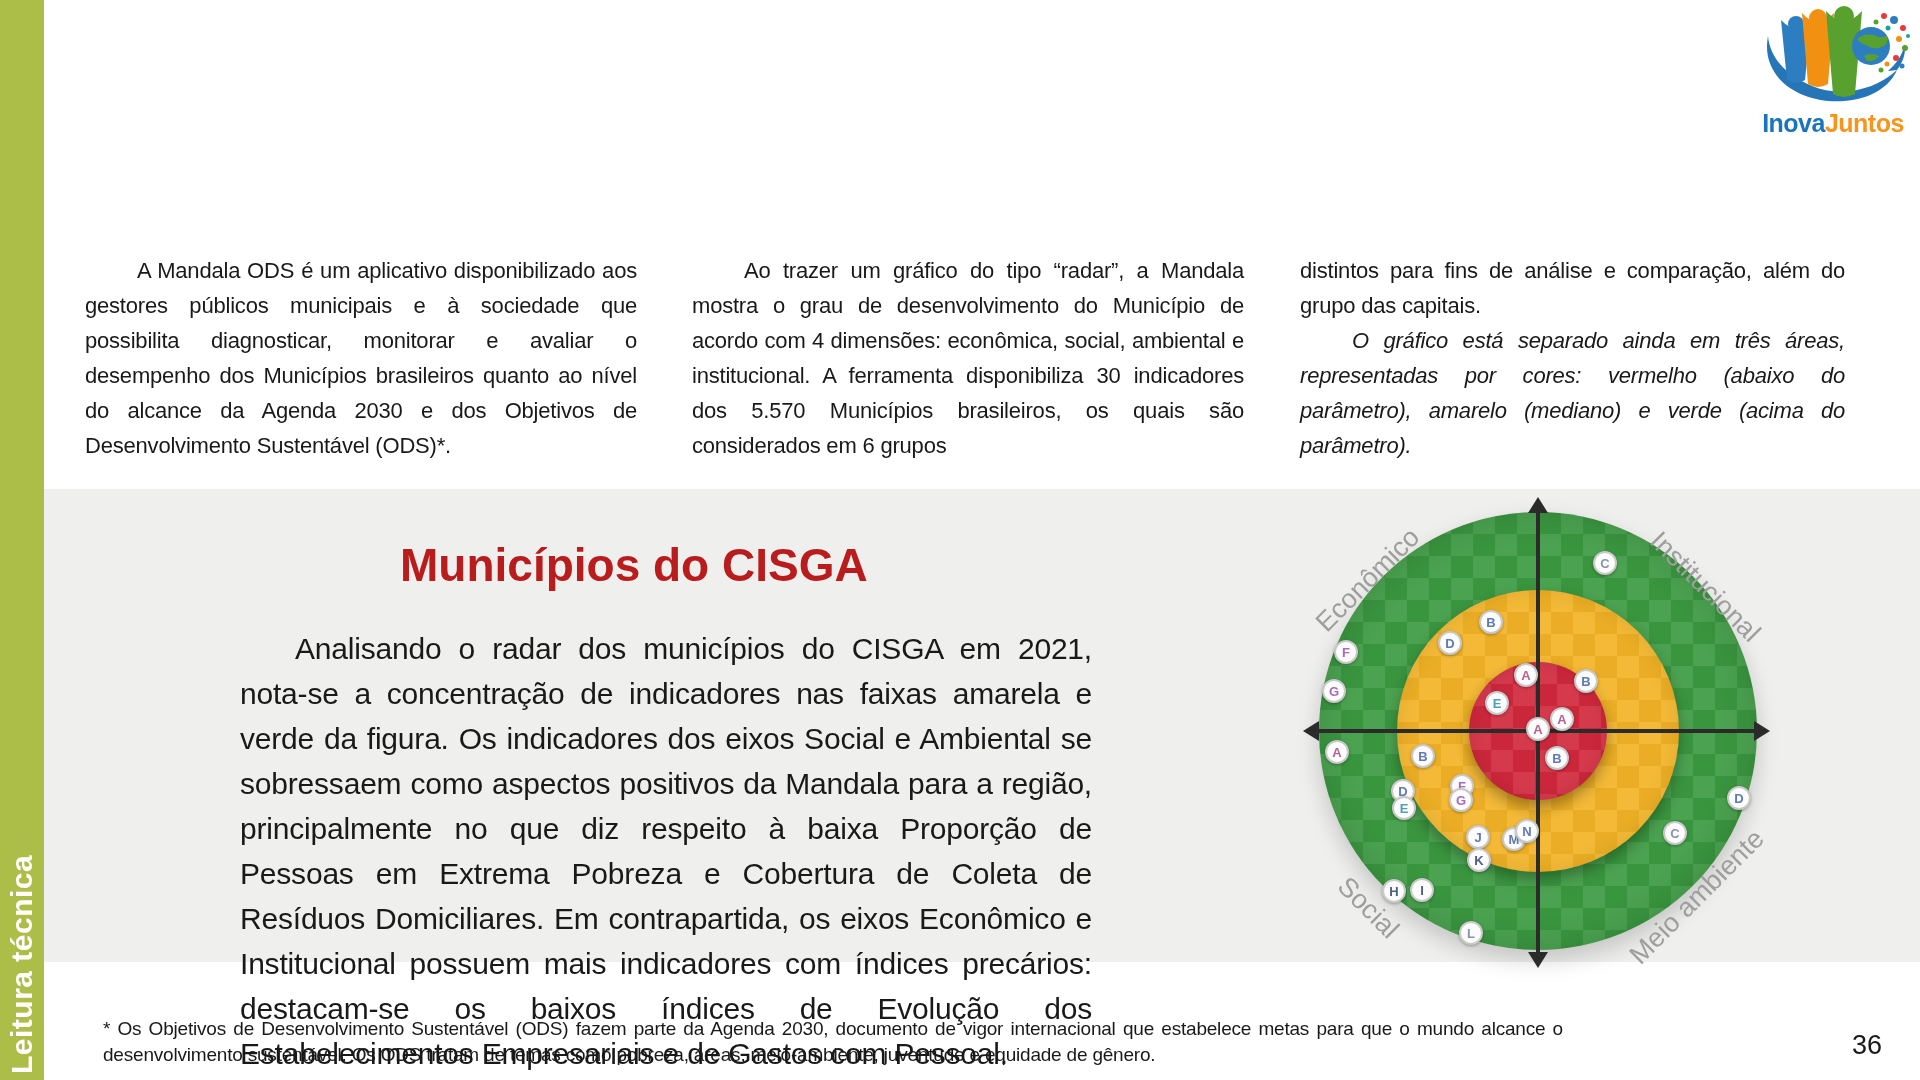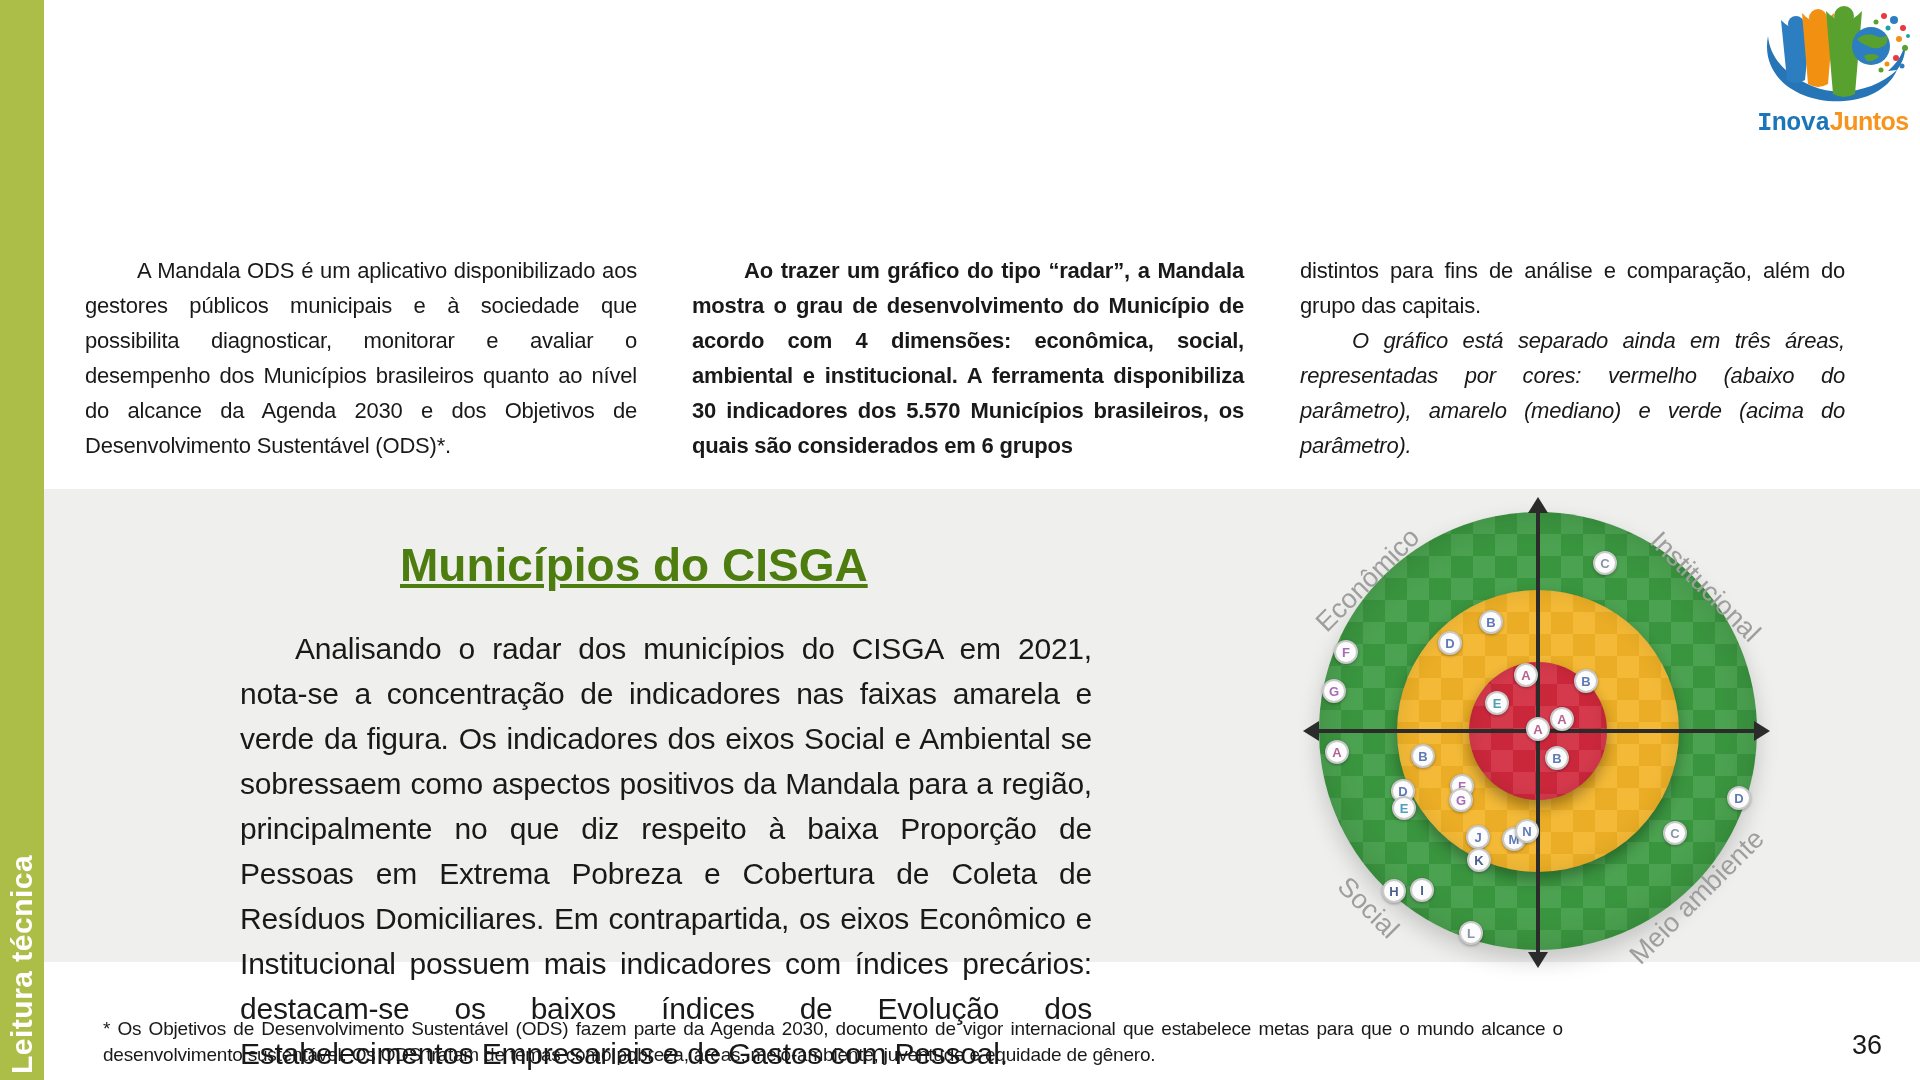--- a/index.html
+++ b/index.html
@@ -12,21 +12,21 @@
   .sidebar-label{position:absolute;left:0;bottom:6px;width:44px;height:260px;
       writing-mode:vertical-rl;transform:rotate(180deg);
       color:#ffffff;font-weight:700;font-size:30px;letter-spacing:.5px;
       display:flex;align-items:center;justify-content:flex-start;}
 
   
   .col{position:absolute;top:253px;font-size:22px;line-height:35px;text-align:justify;letter-spacing:-.2px;}
   .col p{margin:0;text-indent:52px;}
   .col p + p{margin-top:0;font-style:italic;}
   .col1{left:85px;width:552px;}
-  .col2{left:692px;width:552px;font-weight:bold;}
+  .col2{left:692px;width:552px;}
   .col3{left:1300px;width:545px;}
 
   
   .grayband{position:absolute;left:44px;top:489px;width:1876px;height:473px;background:#efefee;}
 
   
   .title{position:absolute;left:400px;top:538px;margin:0;font-size:46px;font-weight:700;color:#a3c156;letter-spacing:0;}
   .body-par{position:absolute;left:240px;top:626px;width:852px;margin:0;
       font-size:30px;line-height:45px;text-align:justify;text-indent:55px;letter-spacing:-.2px;}
 
@@ -60,21 +60,21 @@
 
   .qlabel{position:absolute;font-size:27px;color:#9e9e9e;white-space:nowrap;}
   .marker{position:absolute;width:24px;height:24px;border-radius:50%;background:#fcfcfc;
       border:2px solid #c9c9c9;box-sizing:border-box;box-shadow:0 1px 3px rgba(0,0,0,.3);
       display:flex;align-items:center;justify-content:center;
       font-size:13px;font-weight:700;}
 
   
   .logo{position:absolute;left:1756px;top:6px;width:154px;height:132px;text-align:center;}
   .logo-text{position:absolute;left:0;bottom:0;width:100%;font-size:25px;font-weight:700;letter-spacing:-.5px;}
-  .logo-inova{color:#1b75bb;font-family:Liberation Mono, monospace;}
+  .logo-inova{color:#1b75bb;}
   .logo-juntos{color:#f7941d;}
 </style>
 </head>
 <body>
 
 <div class="page">
 
   <div class="sidebar" style="background-color: rgb(173, 190, 72);">
     <div class="sidebar-label">Leitura técnica</div>
   </div>
@@ -126,21 +126,21 @@
   <div class="col col2">
     <p>Ao trazer um gráfico do tipo “radar”, a Mandala mostra o grau de desenvolvimento do Município de acordo com 4 dimensões: econômica, social, ambiental e institucional. A ferramenta disponibiliza 30 indicadores dos 5.570 Municípios brasileiros, os quais são considerados em 6 grupos</p>
   </div>
   <div class="col col3">
     <p style="text-indent:0;">distintos para fins de análise e comparação, além do grupo das capitais.</p>
     <p>O gráfico está separado ainda em três áreas, representadas por cores: vermelho (abaixo do parâmetro), amarelo (mediano) e verde (acima do parâmetro).</p>
   </div>
 
   <div class="grayband"></div>
 
-  <h1 class="title" style="color: #4d7c0f; text-decoration: underline;">Municípios do CISGA</h1>
+  <h1 class="title" style="color: #b91c1c;">Municípios do CISGA</h1>
   <p class="body-par">Analisando o radar dos municípios do CISGA em 2021, nota-se a concentração de indicadores nas faixas amarela e verde da figura. Os indicadores dos eixos Social e Ambiental se sobressaem como aspectos positivos da Mandala para a região, principalmente no que diz respeito à baixa Proporção de Pessoas em Extrema Pobreza e Cobertura de Coleta de Resíduos Domiciliares. Em contrapartida, os eixos Econômico e Institucional possuem mais indicadores com índices precários: destacam-se os baixos índices de Evolução dos Estabelecimentos Empresariais e de Gastos com Pessoal.</p>
 
   <div class="mandala">
     <div class="ring ring-green checker" style="background-color: rgb(60, 154, 65);"></div>
     <div class="ring ring-yellow checker" style="background-color: rgb(242, 179, 38);"></div>
     <div class="ring ring-red checker" style="background-color: rgb(209, 40, 61);"></div>
     <div class="axis-h"></div>
     <div class="axis-v"></div>
     <div style="position:absolute;inset:0;">
         <div class="qlabel" style="left: 75px; top: 94px; transform: translate(-50%, -50%) rotate(-45deg);">Econômico</div>

